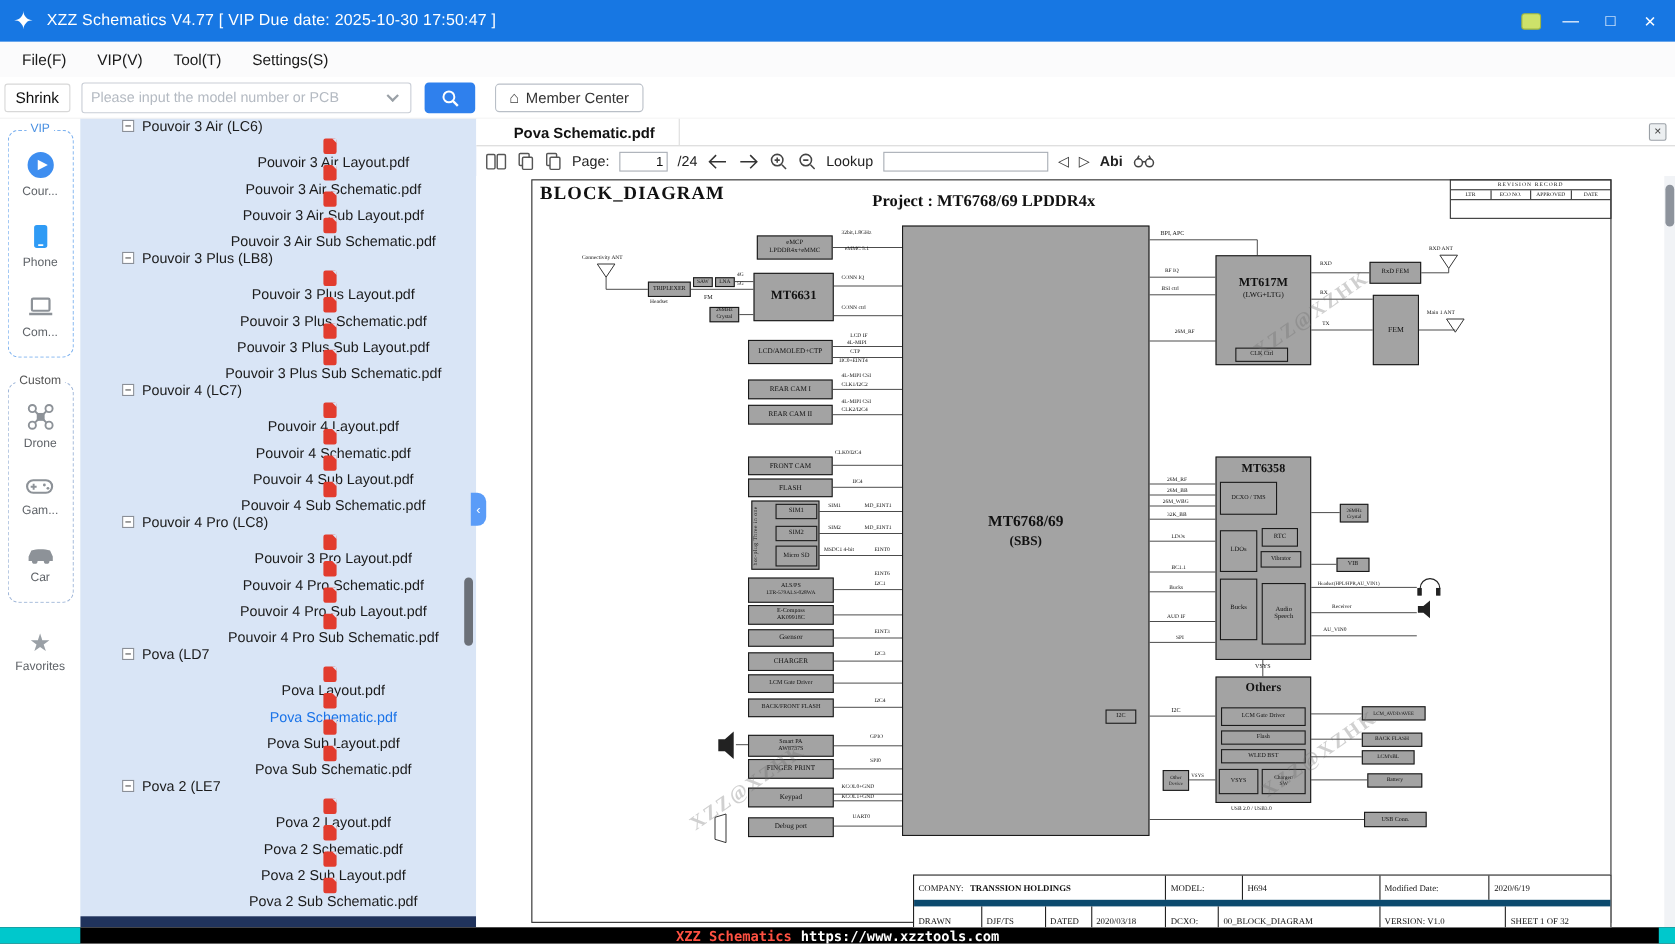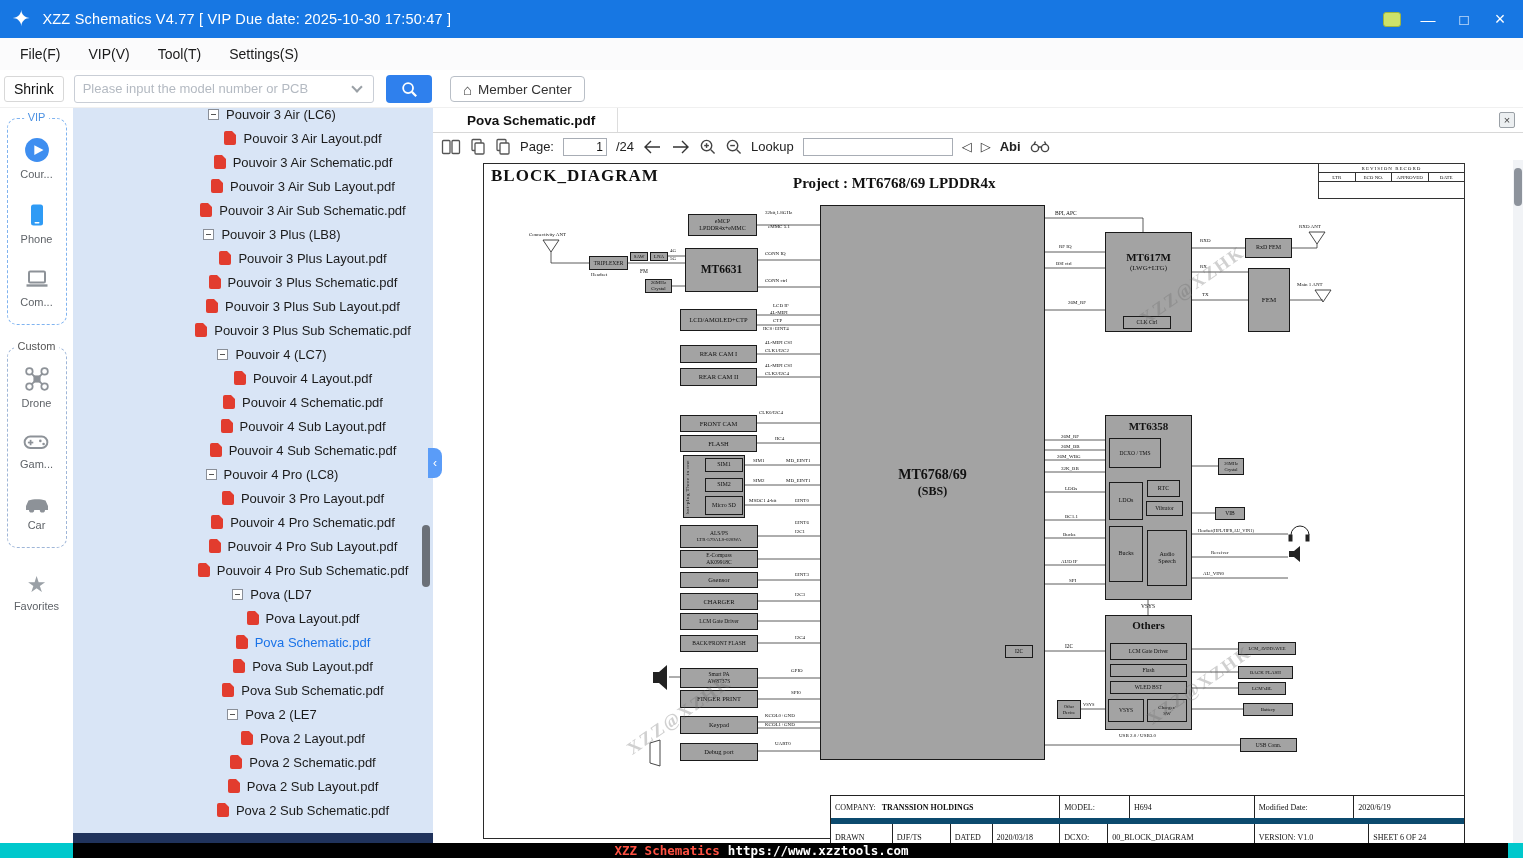--- a/index.html
+++ b/index.html
@@ -41,23 +41,23 @@
   .custom .group-label { color:#555; }
   .side-item { display:flex; flex-direction:column; align-items:center; margin-bottom:22px; }
   .side-item:last-child { margin-bottom:4px; }
   .side-item .lbl { font-size:11px; color:#5f6368; margin-top:5px; white-space:nowrap; }
   .fav { margin-top:26px; display:flex; flex-direction:column; align-items:center; }
   .star-glyph { font-size:22px; color:#9aa0a6; line-height:22px; }
 
   
   .treepanel { width:360px; background:#d9e5f6; position:relative; overflow:hidden; }
   .tree-list { margin-top:-6px; }
-  .tree-row { height:24px; display:flex; align-items:center; font-size:13px; color:#1b1b1b; white-space:nowrap;justify-content:center; }
+  .tree-row { height:24px; display:flex; align-items:center; font-size:13px; color:#1b1b1b; white-space:nowrap; }
   .tree-row.folder { padding-left:38px; }
-  .tree-row.pdf { padding-left:100px; }
+  .tree-row.pdf { padding-left:100px;flex-direction:column; }
   .tree-row.selected .tree-label { color:#1a73e8; }
   .expander { width:11px; height:11px; border:1px solid #8a8f98; background:#fff; margin-right:7px; position:relative; flex:none; }
   .expander::after { content:""; position:absolute; left:2px; top:4.5px; width:5px; height:1px; background:#555; }
   .pdf-ico { width:12px; height:14px; background:#e23c2e; border-radius:2px; margin-right:7px; position:relative; flex:none; }
   .pdf-ico::after { content:""; position:absolute; right:0; top:0; border-left:4px solid transparent; border-top:4px solid #d9e5f6; }
   .tree-vscroll { position:absolute; right:3px; top:0; bottom:10px; width:8px; }
   .tree-vthumb { position:absolute; left:0; top:417px; width:8px; height:62px; background:#6b7078; border-radius:4px; }
   .tree-hscroll { position:absolute; left:0; right:0; bottom:0; height:10px; background:#20335c; }
 
   
@@ -758,21 +758,21 @@
               <div class="tcell" style="width:110px">2020/6/19</div>
             </div>
             <div class="trow trow2">
               <div class="tcell" style="width:62px">DRAWN</div>
               <div class="tcell" style="width:58px">DJF/TS</div>
               <div class="tcell" style="width:42px">DATED</div>
               <div class="tcell" style="width:68px">2020/03/18</div>
               <div class="tcell" style="width:48px">DCXO:</div>
               <div class="tcell" style="width:147px">00_BLOCK_DIAGRAM</div>
               <div class="tcell" style="width:115px">VERSION: V1.0</div>
-              <div class="tcell" style="width:95px">SHEET  6  OF  24</div>
+              <div class="tcell" style="width:95px">SHEET  1  OF  32</div>
             </div>
           </div>
 
         </div>
       </div>
       <div class="view-vscroll">
         <div class="view-vthumb"></div>
       </div>
     </div>
   </div>

